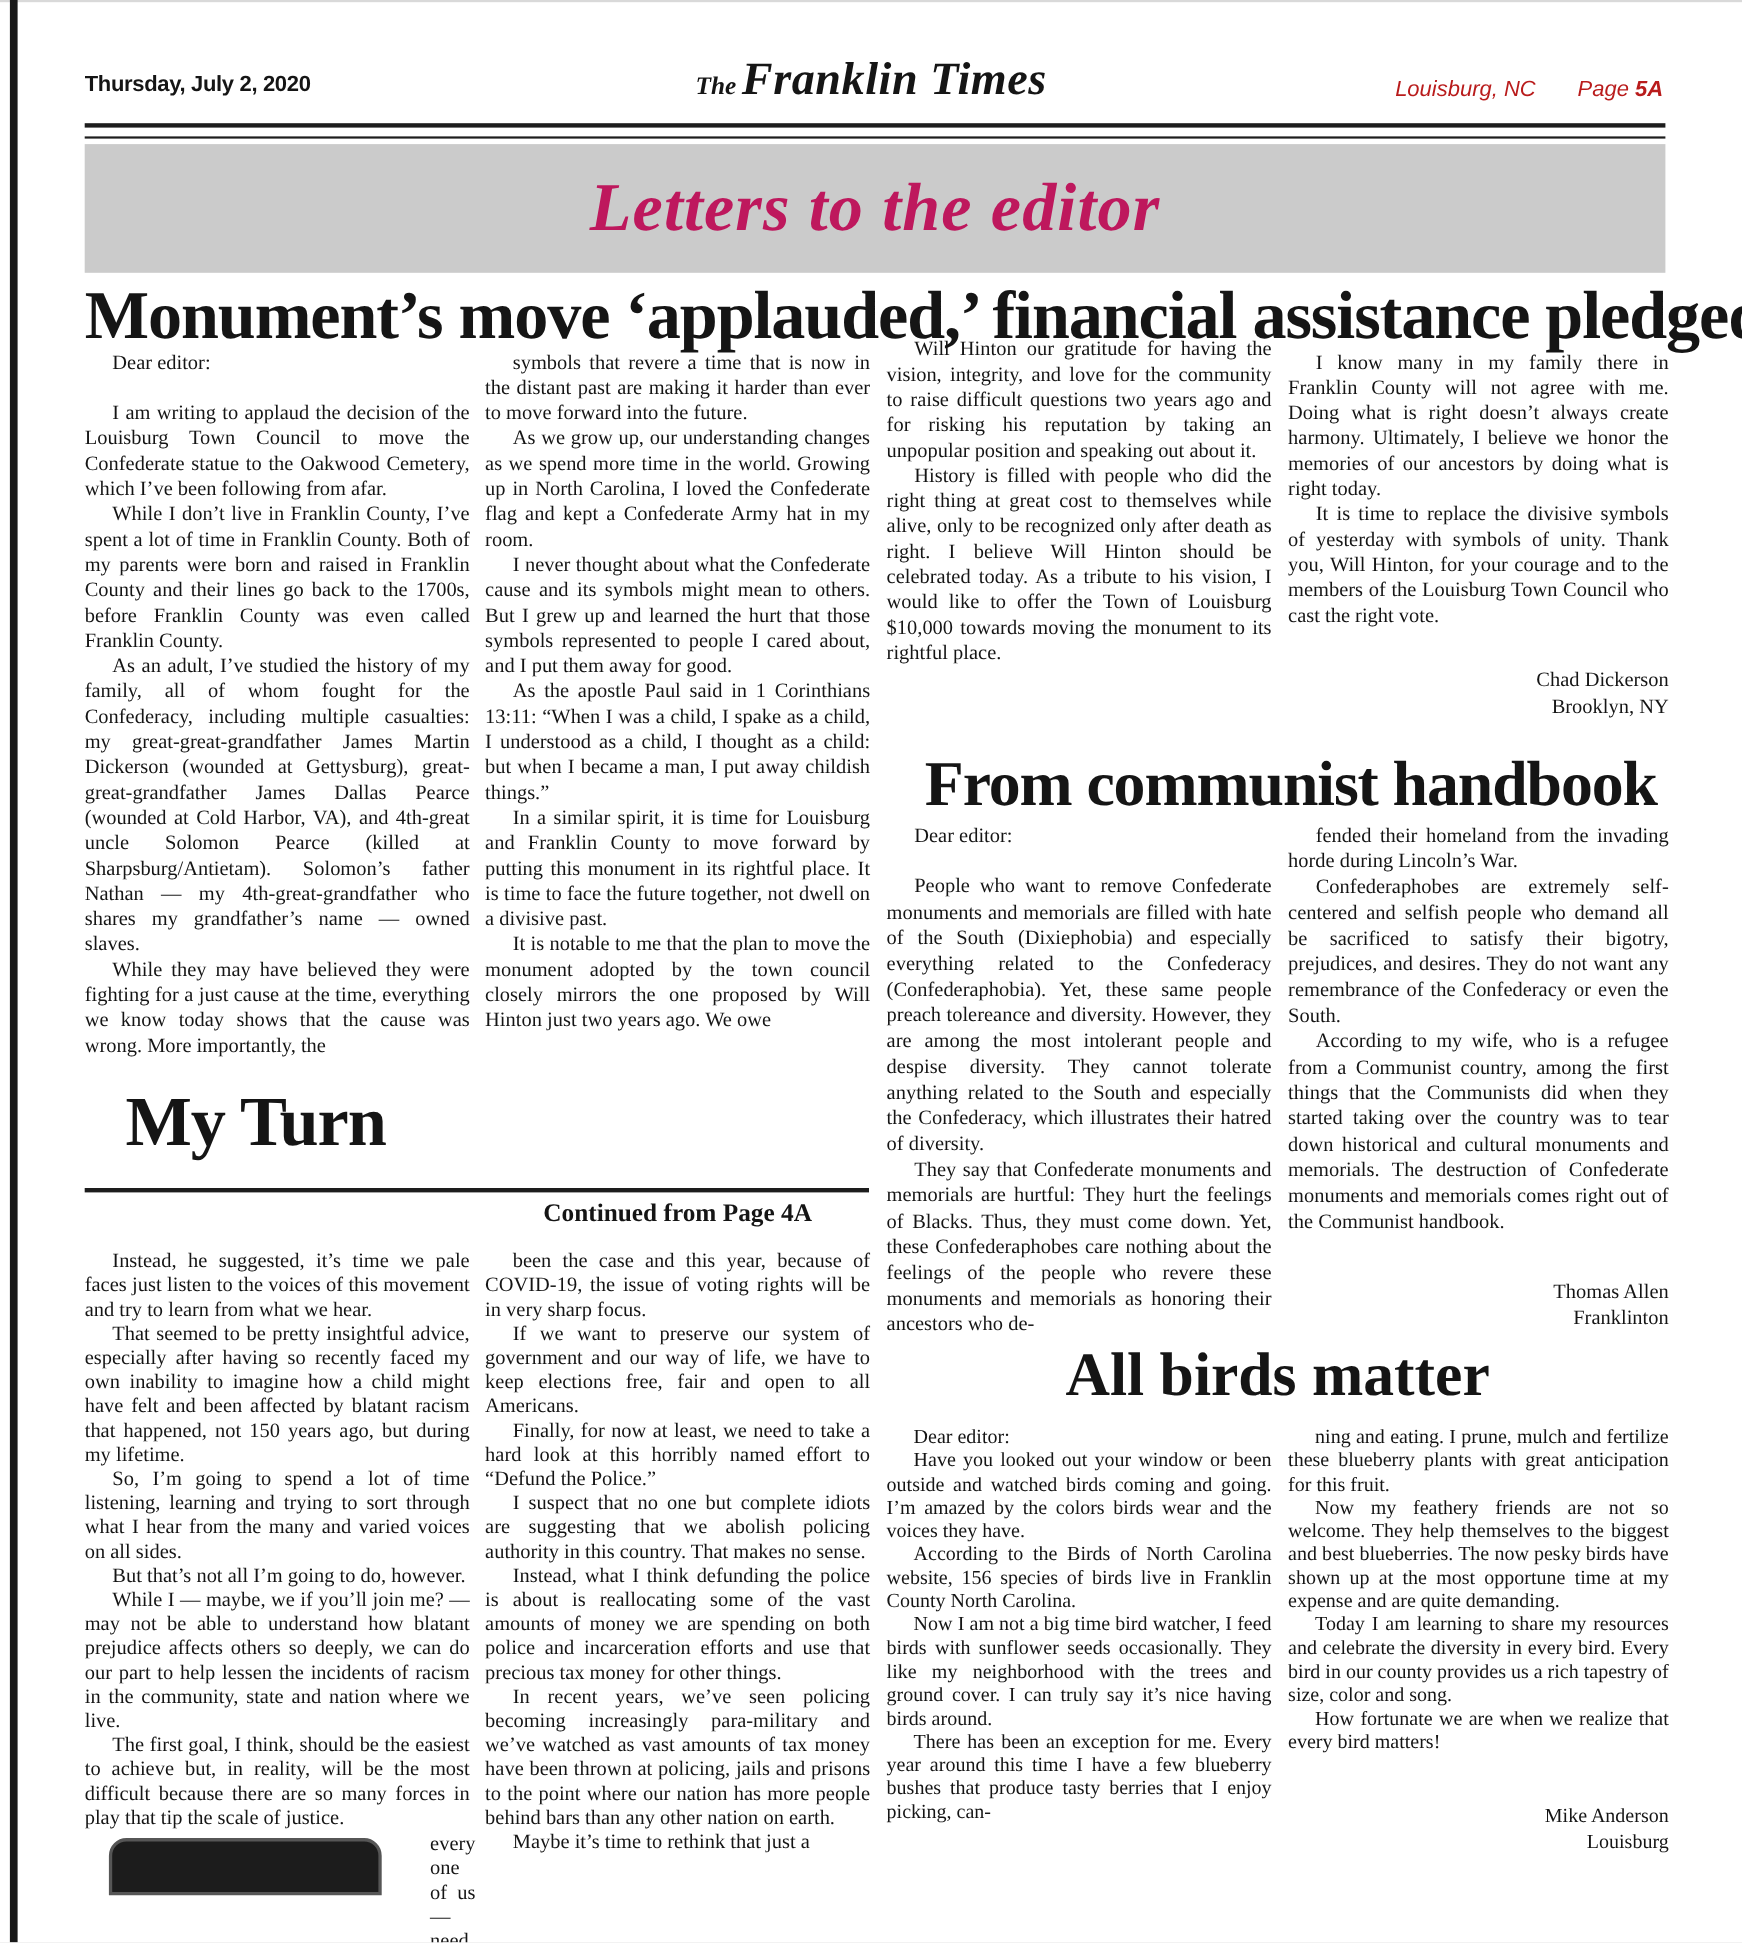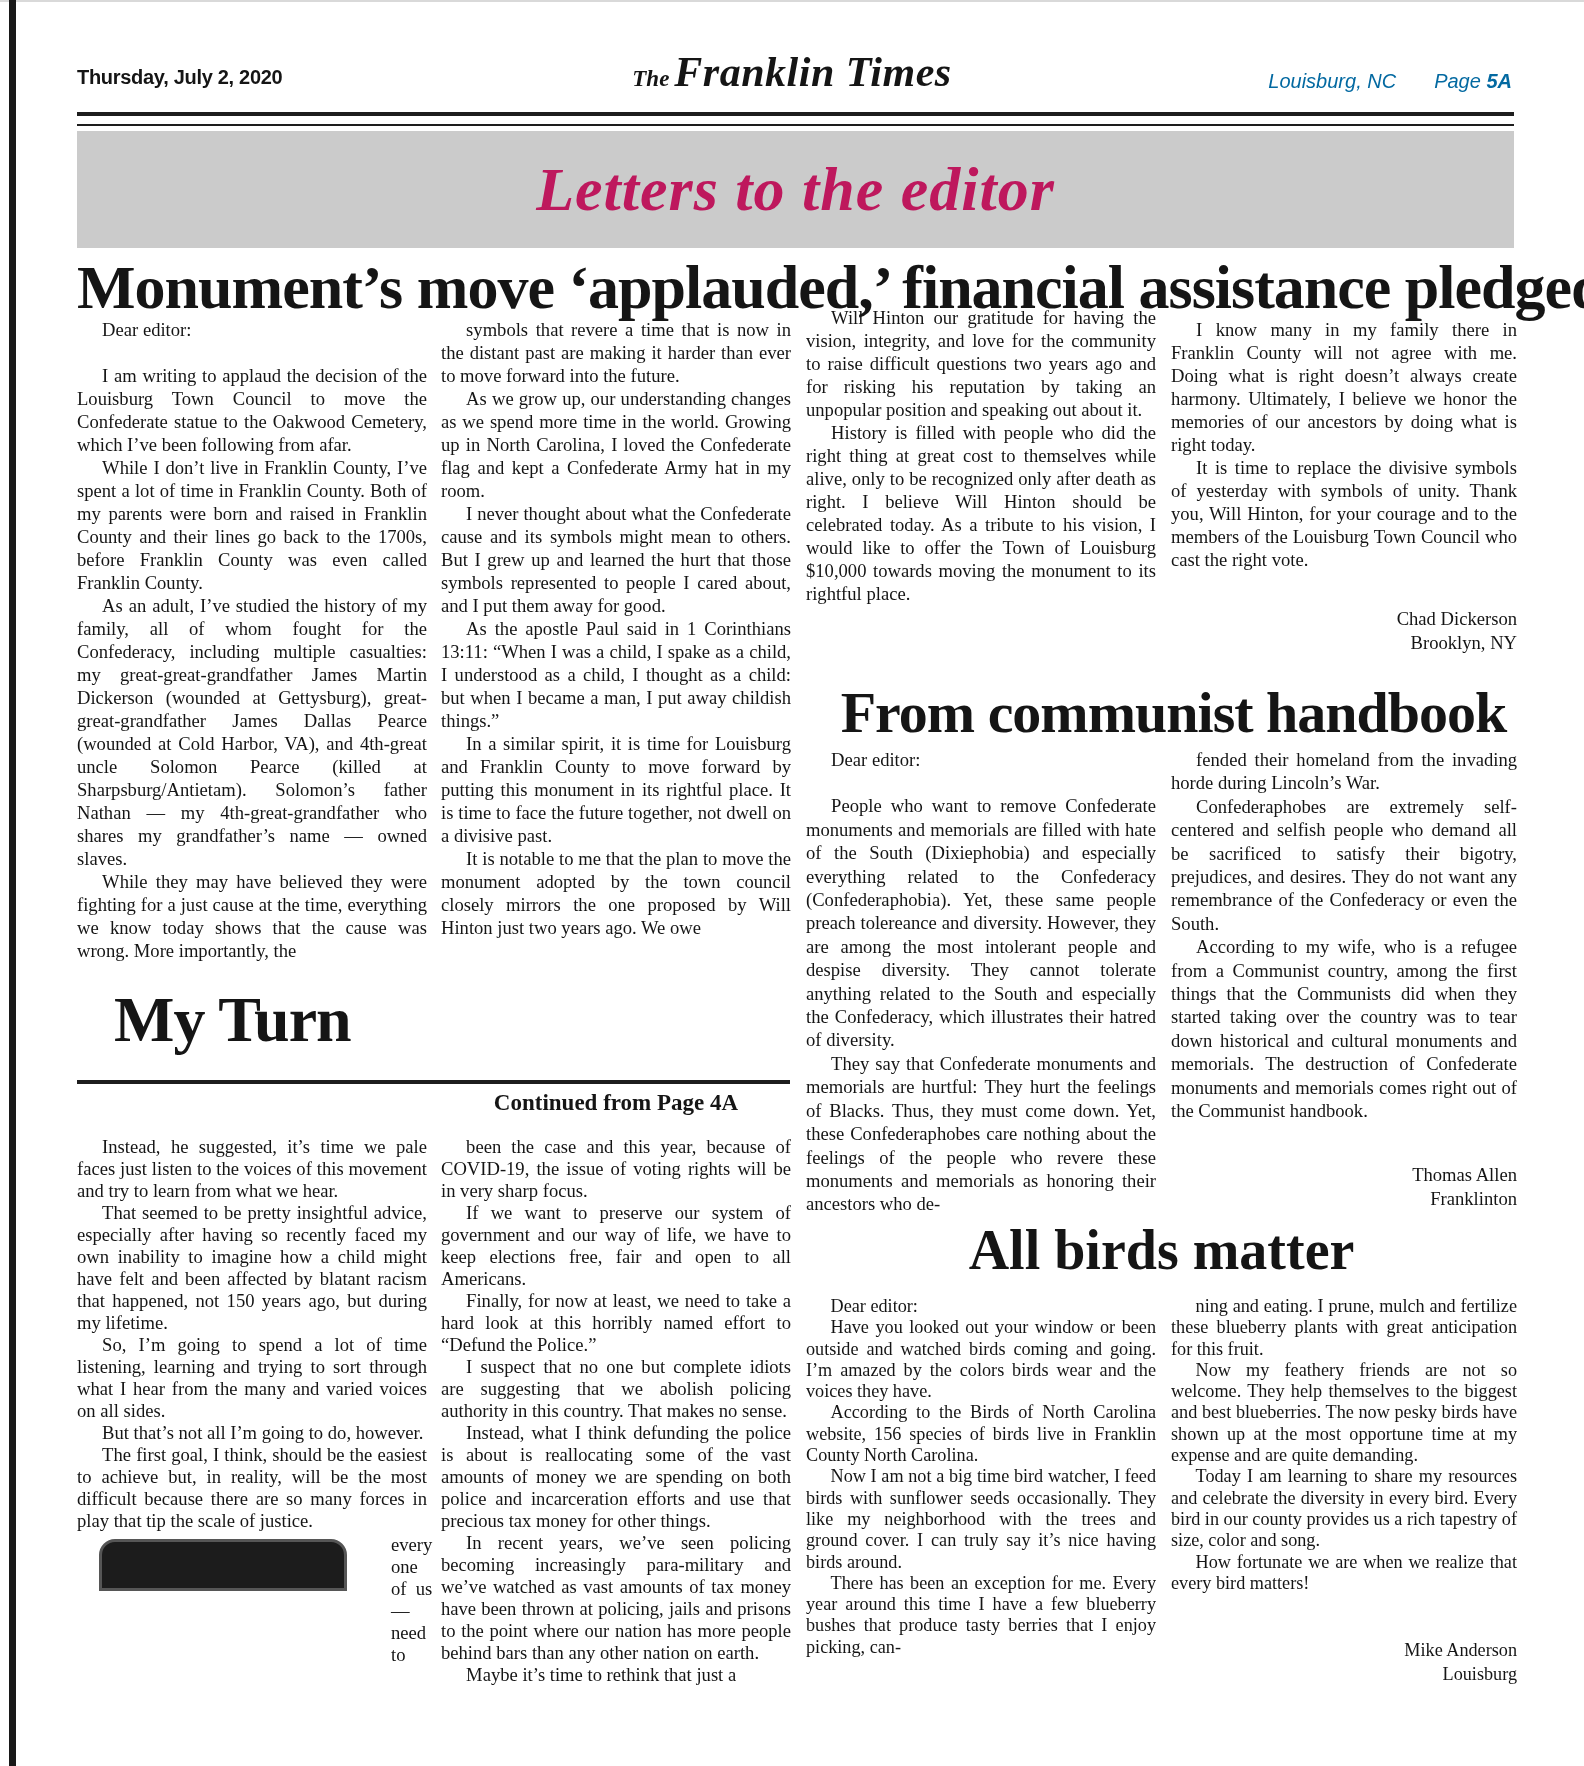--- a/index.html
+++ b/index.html
@@ -8,21 +8,21 @@
   .top-line{position:absolute;left:0;top:0;width:100%;height:2px;background:#d9d9d9;}
   .edge{position:absolute;left:9px;top:0;width:7px;height:100%;background:#181818;}
 
   
   .hdr-date{position:absolute;left:77px;top:66px;font-family:"Liberation Sans",sans-serif;
             font-weight:bold;font-size:20px;letter-spacing:-0.3px;}
   .masthead{position:absolute;left:0;right:0;top:48px;text-align:center;font-style:italic;font-weight:bold;}
   .masthead .the{font-size:23px;margin-right:5px;}
   .masthead .name{font-size:42px;letter-spacing:0.5px;}
   .hdr-right{position:absolute;right:72px;top:70px;font-family:"Liberation Sans",sans-serif;
-             font-style:italic;font-size:20px;color:#0369a1;}
+             font-style:italic;font-size:20px;color:#b91c1c;}
   .hdr-right .pg{margin-left:38px;}
   .hdr-right b{font-weight:bold;}
   .rules{position:absolute;left:77px;right:70px;top:112px;height:8px;
          border-top:4px solid #1d1d1d;border-bottom:2px solid #1d1d1d;}
 
   
   .banner{position:absolute;left:77px;right:70px;top:131px;height:117px;background:#cbcbcb;
           display:flex;align-items:center;justify-content:center;}
   .banner-title{font-style:italic;font-weight:bold;font-size:62px;letter-spacing:1px;color:#be185d;}
 
@@ -147,20 +147,21 @@
 
   <h2 class="headline-mt">My Turn</h2>
   <div class="mt-rule"></div>
   <div class="mt-continued">Continued from Page 4A</div>
   <div class="col" id="mtc1">
     <div>
         <p>Instead, he suggested, it’s time we pale faces just listen to the voices of this movement and try to learn from what we hear.</p>
         <p>That seemed to be pretty insightful advice, especially after having so recently faced my own inability to imagine how a child might have felt and been affected by blatant racism that happened, not 150 years ago, but during my lifetime.</p>
         <p>So, I’m going to spend a lot of time listening, learning and trying to sort through what I hear from the many and varied voices on all sides.</p>
         <p>But that’s not all I’m going to do, however.</p>
+        <p>While I — maybe, we if you’ll join me? — may not be able to understand how blatant prejudice affects others so deeply, we can do our part to help lessen the incidents of racism in the community, state and nation where we live.</p>
         <p>The first goal, I think, should be the easiest to achieve but, in reality, will be the most difficult because there are so many forces in play that tip the scale of justice.</p>
       </div>
     <div class="bottom-row">
       <div class="cut-box"></div>
       <span class="fragment">every one of us — need to</span>
     </div>
   </div>
   <div class="col" id="mtc2">
     <div>
         <p>been the case and this year, because of COVID-19, the issue of voting rights will be in very sharp focus.</p>

